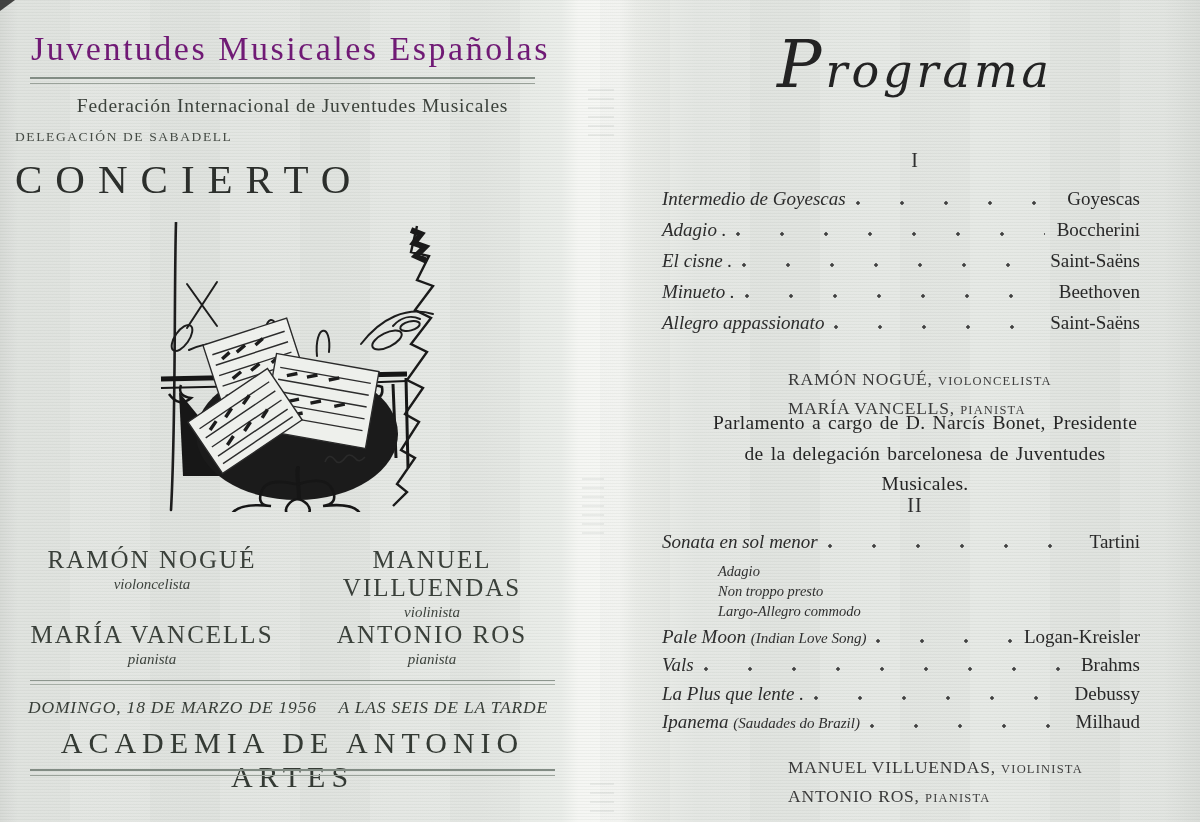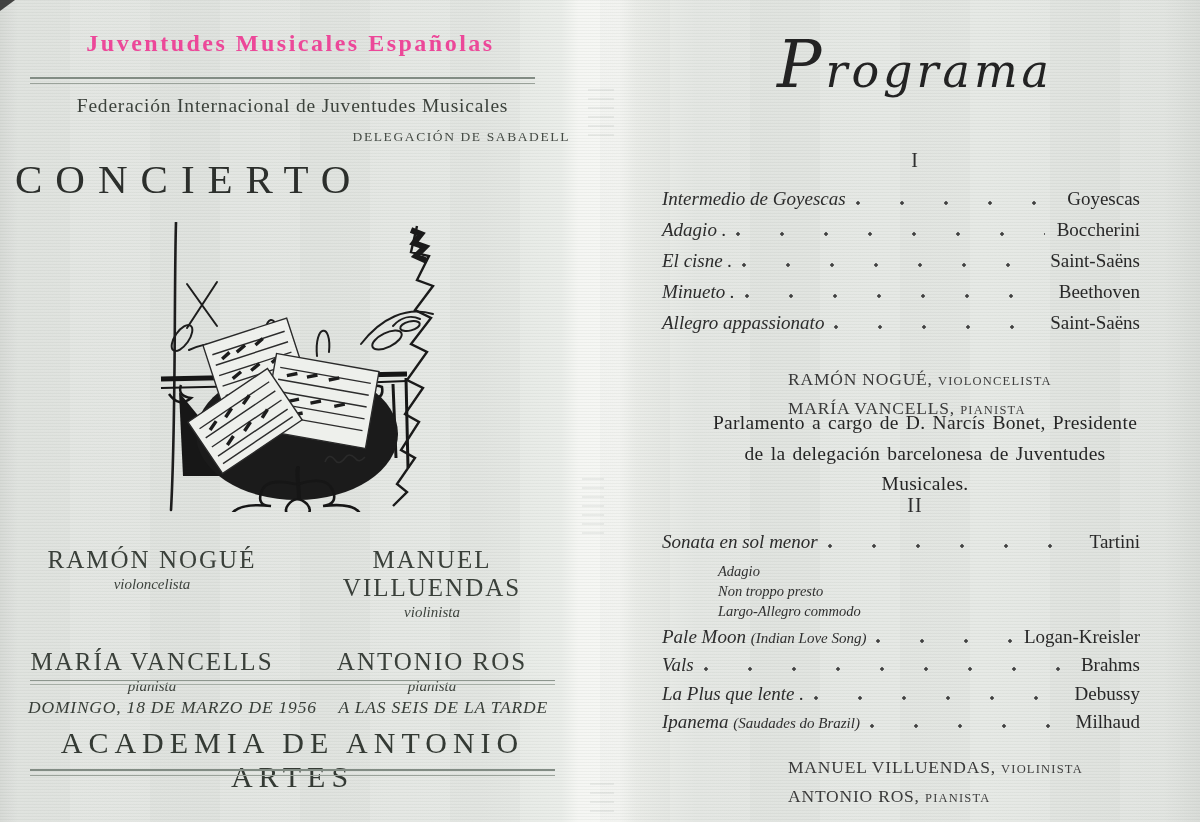--- a/index.html
+++ b/index.html
@@ -23,33 +23,33 @@
     clip-path:polygon(0 0,100% 0,0 100%);opacity:.8;}
   .ghost{position:absolute;opacity:.08;pointer-events:none;
     background:repeating-linear-gradient(0deg,#55605a 0 2px,transparent 2px 9px);}
 
   .page{position:absolute;top:0;bottom:0;}
   .page-left{left:0;width:585px;}
   .page-right{left:630px;width:570px;text-decoration:underline;}
 
   
   .org-title{position:absolute;top:30px;left:18px;width:545px;text-align:center;
-    font-size:24px;letter-spacing:2.5px;color:#ec4899;font-weight:700;}
+    font-size:34px;letter-spacing:2.5px;color:#701a75;font-weight:400;}
   .rule{position:absolute;height:4px;border-top:2px solid #828c84;border-bottom:1px solid #9aa29a;}
   .rule-title{top:77px;left:30px;width:505px;}
   .federation{position:absolute;top:95px;left:15px;width:555px;text-align:center;
     font-size:19.5px;letter-spacing:.8px;color:#3c423c;}
-  .delegation{position:absolute;top:129px;left:15px;width:555px;text-align:right;
+  .delegation{position:absolute;top:129px;left:15px;width:555px;text-align:left;
     font-size:13.5px;letter-spacing:1.6px;color:#444a44;}
   .event-title{position:absolute;top:155px;left:15px;width:555px;text-align:left;
     font-size:41px;letter-spacing:13px;color:#2c2f2c;font-weight:400;}
   .illustration{position:absolute;top:222px;left:146px;width:306px;height:290px;}
 
   .performers-grid{position:absolute;top:546px;left:12px;width:560px;
-    display:grid;grid-template-columns:1fr 1fr;row-gap:27px;}
+    display:grid;grid-template-columns:1fr 1fr;}
   .performer{text-align:center;}
   .performer .pname{font-size:25px;letter-spacing:2px;color:#3a403a;font-weight:400;}
   .performer .prole{font-style:italic;font-size:15px;color:#3d433d;margin-top:2px;}
 
   .rule-date{top:680px;left:30px;width:525px;border-top:1px solid #8d968e;border-bottom:1px solid #a6aea6;height:3px;}
   .datetime{position:absolute;top:697px;left:28px;width:520px;display:flex;
     justify-content:space-between;font-style:italic;font-size:17.5px;
     letter-spacing:.8px;color:#383e38;}
   .venue{position:absolute;top:726px;left:15px;width:555px;text-align:center;
     font-size:30px;letter-spacing:6px;color:#343a34;font-weight:400;}

